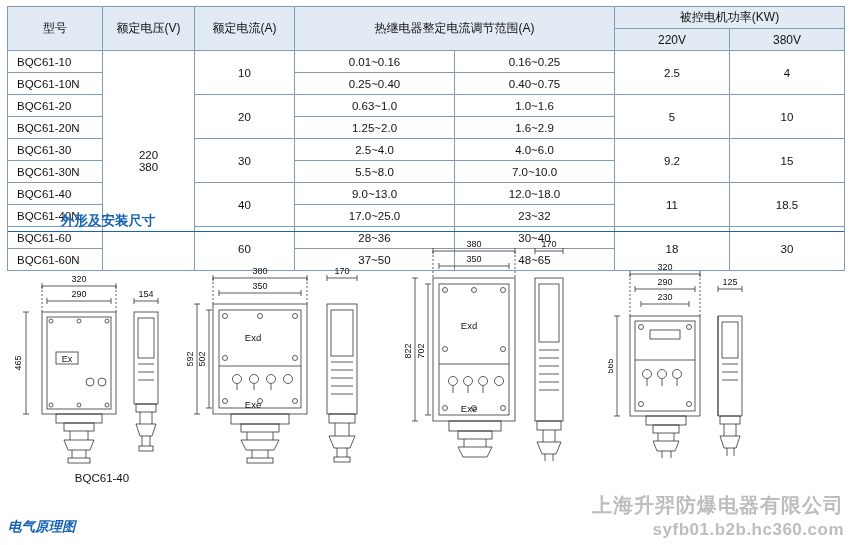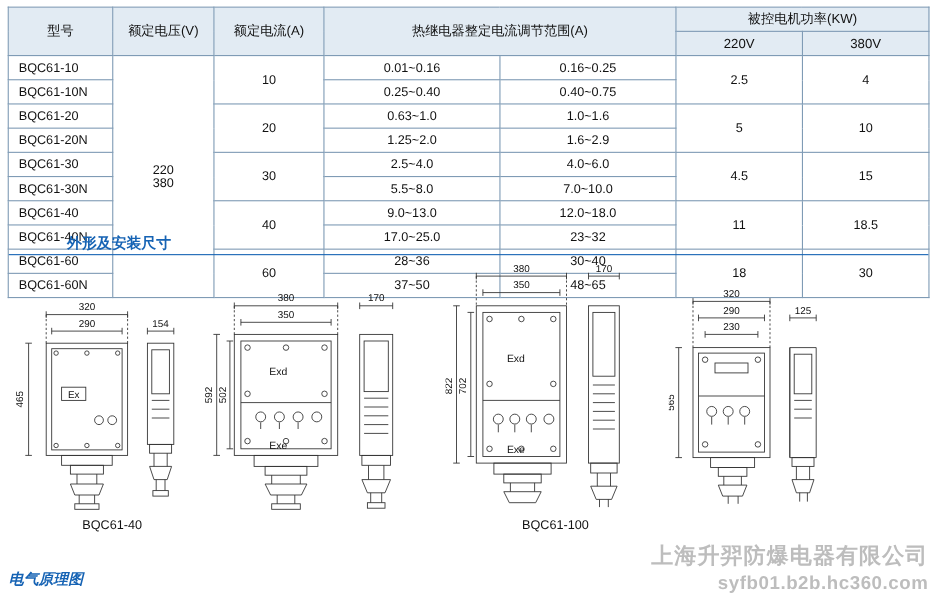--- a/index.html
+++ b/index.html
@@ -107,21 +107,21 @@
       <td class="model-cell">BQC61-20N</td>
       <td>1.25~2.0</td>
       <td>1.6~2.9</td>
     </tr>
 
     <tr>
       <td class="model-cell">BQC61-30</td>
       <td rowspan="2">30</td>
       <td>2.5~4.0</td>
       <td>4.0~6.0</td>
-      <td rowspan="2">4.5</td>
+      <td rowspan="2">9.2</td>
       <td rowspan="2">15</td>
     </tr>
     <tr>
       <td class="model-cell">BQC61-30N</td>
       <td>5.5~8.0</td>
       <td>7.0~10.0</td>
     </tr>
 
     <tr>
       <td class="model-cell">BQC61-40</td>
@@ -325,21 +325,20 @@
       <path d="M140 218 L140 225 M148 218 L148 225"></path>
     </g>
     <text x="69" y="11" font-size="9" text-anchor="middle" fill="#111">380</text>
     <text x="69" y="26" font-size="9" text-anchor="middle" fill="#111">350</text>
     <text x="6" y="115" font-size="9" text-anchor="middle" fill="#111" transform="rotate(-90 6 115)">822</text>
     <text x="19" y="115" font-size="9" text-anchor="middle" fill="#111" transform="rotate(-90 19 115)">702</text>
     <text x="144" y="11" font-size="9" text-anchor="middle" fill="#111">170</text>
     <text x="64" y="93" font-size="9.5" text-anchor="middle" fill="#111">Exd</text>
     <text x="64" y="176" font-size="9.5" text-anchor="middle" fill="#111">Exe</text>
   </svg>
-  <div class="cap" style="left:405px;top:236px;width:200px;">BQC61-100</div>
 
   <svg width="190" height="230" viewBox="0 0 190 230" style="position:absolute;left:608px;top:16px;">
     <g fill="none" stroke="#333" stroke-width="0.8">
       <line x1="22" y1="22" x2="92" y2="22"></line>
       <path d="M22 19 L22 25 M92 19 L92 25"></path>
       <line x1="27" y1="37" x2="87" y2="37"></line>
       <path d="M27 34 L27 40 M87 34 L87 40"></path>
       <line x1="33" y1="52" x2="81" y2="52"></line>
       <path d="M33 49 L33 55 M81 49 L81 55"></path>
       <line x1="22" y1="22" x2="22" y2="64" stroke-dasharray="2,2"></line>

